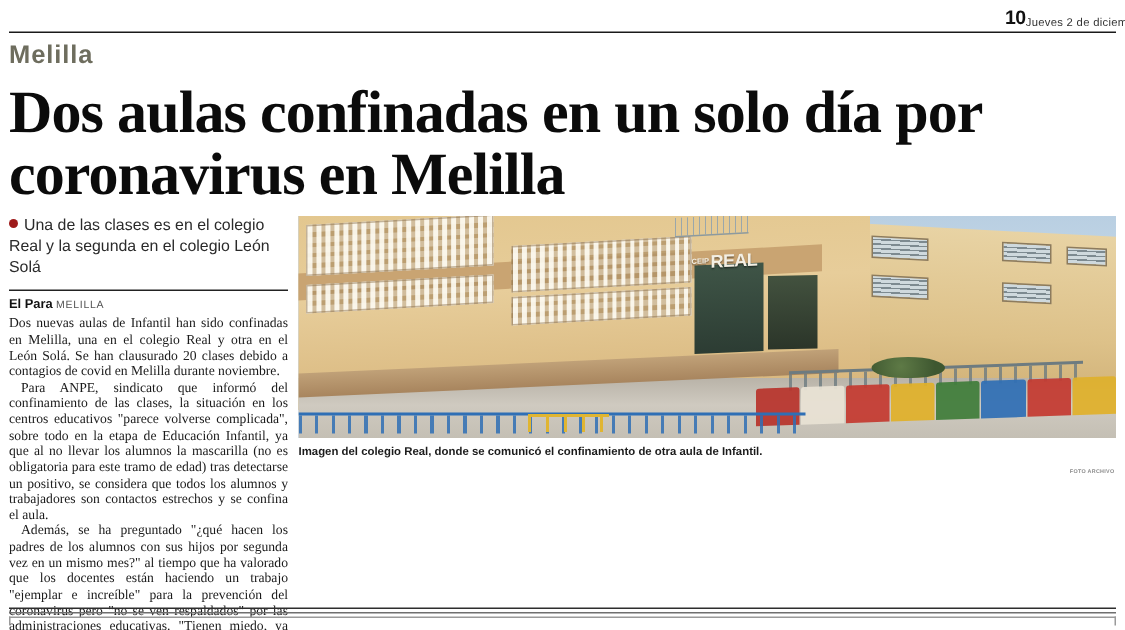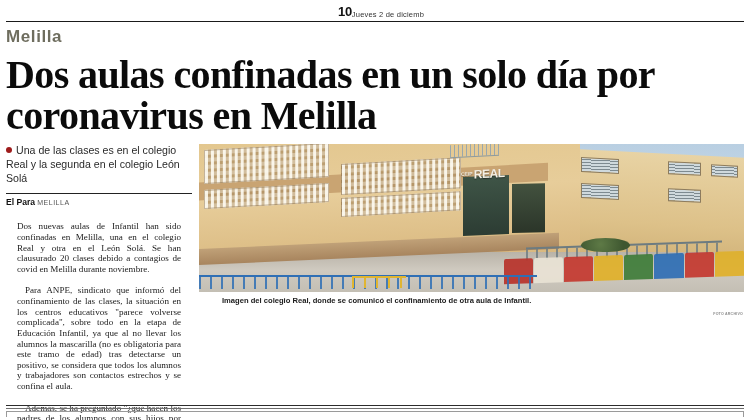--- a/index.html
+++ b/index.html
@@ -6,21 +6,21 @@
   html, body {
     width: 750px; height: 420px;
     background: #ffffff;
     font-family: "Liberation Serif", serif;
     overflow: hidden;
   }
   .page { position: relative; width: 750px; height: 420px; padding: 0 6px; }
 
   
   .masthead {
-    display: flex; align-items: flex-end; justify-content: center;
+    display: flex; align-items: flex-end; justify-content: flex-end;
     padding: 4px 0 2px 0;
     border-bottom: 1.6px solid #1a1a1a;
   }
   .folio {
     font-family: "Liberation Sans", sans-serif;
     font-weight: bold; font-size: 13px; color: #111;
     letter-spacing: -0.3px;
   }
   .issue-date {
     font-family: "Liberation Sans", sans-serif;
@@ -64,21 +64,21 @@
     font-size: 7.6px; color: #111; padding-bottom: 3px;
   }
   .byline b { font-size: 8.6px; }
   .byline span.loc { color: #555; letter-spacing: 0.5px; font-size: 7px; }
 
   .body-text {
     font-size: 9.1px; line-height: 1.17;
     text-align: justify; color: #1a1a1a;
     hyphens: auto;
   }
-  .body-text p { text-indent: 8px; margin: 11px; }
+  .body-text p { text-indent: 8px; margin: 0; }
   .body-text p.first { text-indent: 0; }
   .subhead {
     font-family: "Liberation Sans", sans-serif;
     font-weight: bold; font-size: 9px; color: #111;
     margin: 4px 0 1px 0; text-indent: 0;
   }
 
   
   .photo-wrap { width: 100%; }
   .photo {
@@ -189,21 +189,20 @@
   .photo-credit {
     position: absolute; right: 1px; bottom: -8px;
     font-family: "Liberation Sans", sans-serif;
     font-size: 3.6px; color: #8d8d8d; letter-spacing: .2px;
   }
   .caption {
     position: relative;
     font-family: "Liberation Sans", sans-serif;
     font-weight: bold; font-size: 7.6px; color: #1b1b1b;
     padding: 4px 0 3px 0;
-    margin-left: 23px;
   }
 
   
   .footer-rules { position: absolute; left: 6px; right: 6px; bottom: 3px; }
   .rule-thick { border-top: 1.4px solid #2d2d2d; }
   .rule-thin { border-top: 0.8px solid #6f6f6f; margin-top: 2px; }
   .rule-box { border: 1px solid #9a9a9a; border-bottom: none; height: 6px; margin-top: 2px; }
 </style>
 </head>
 <body>

